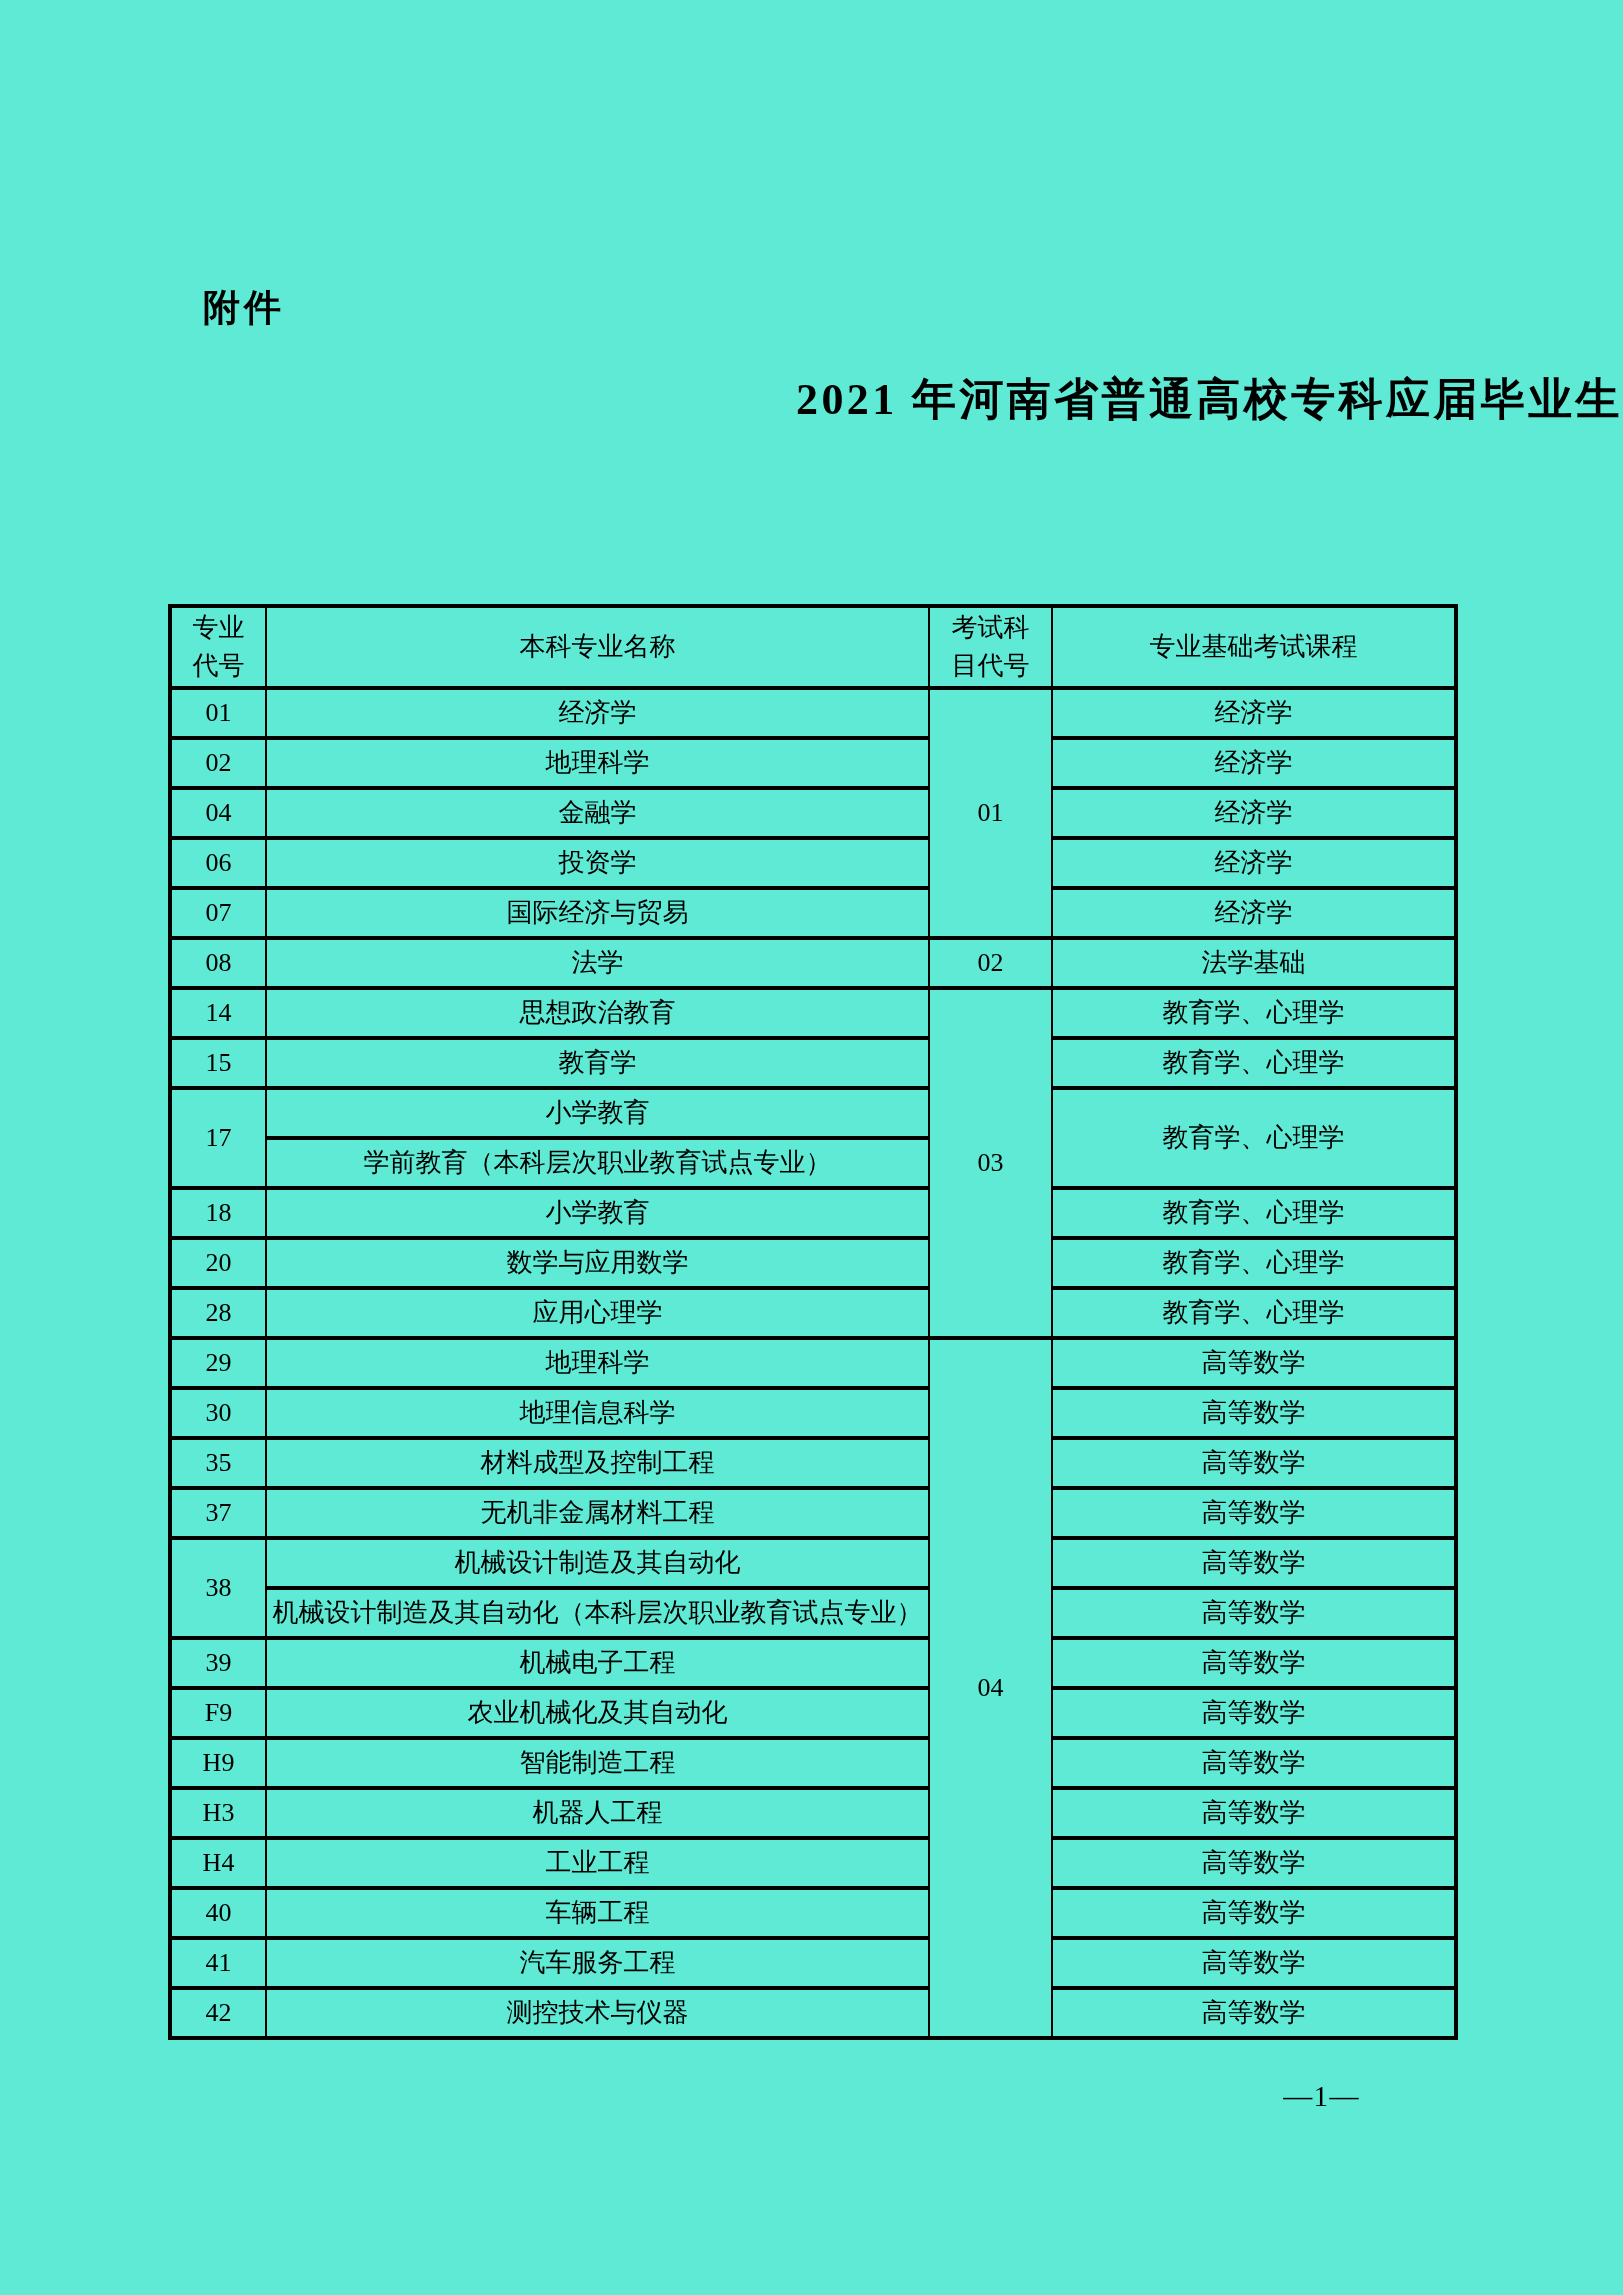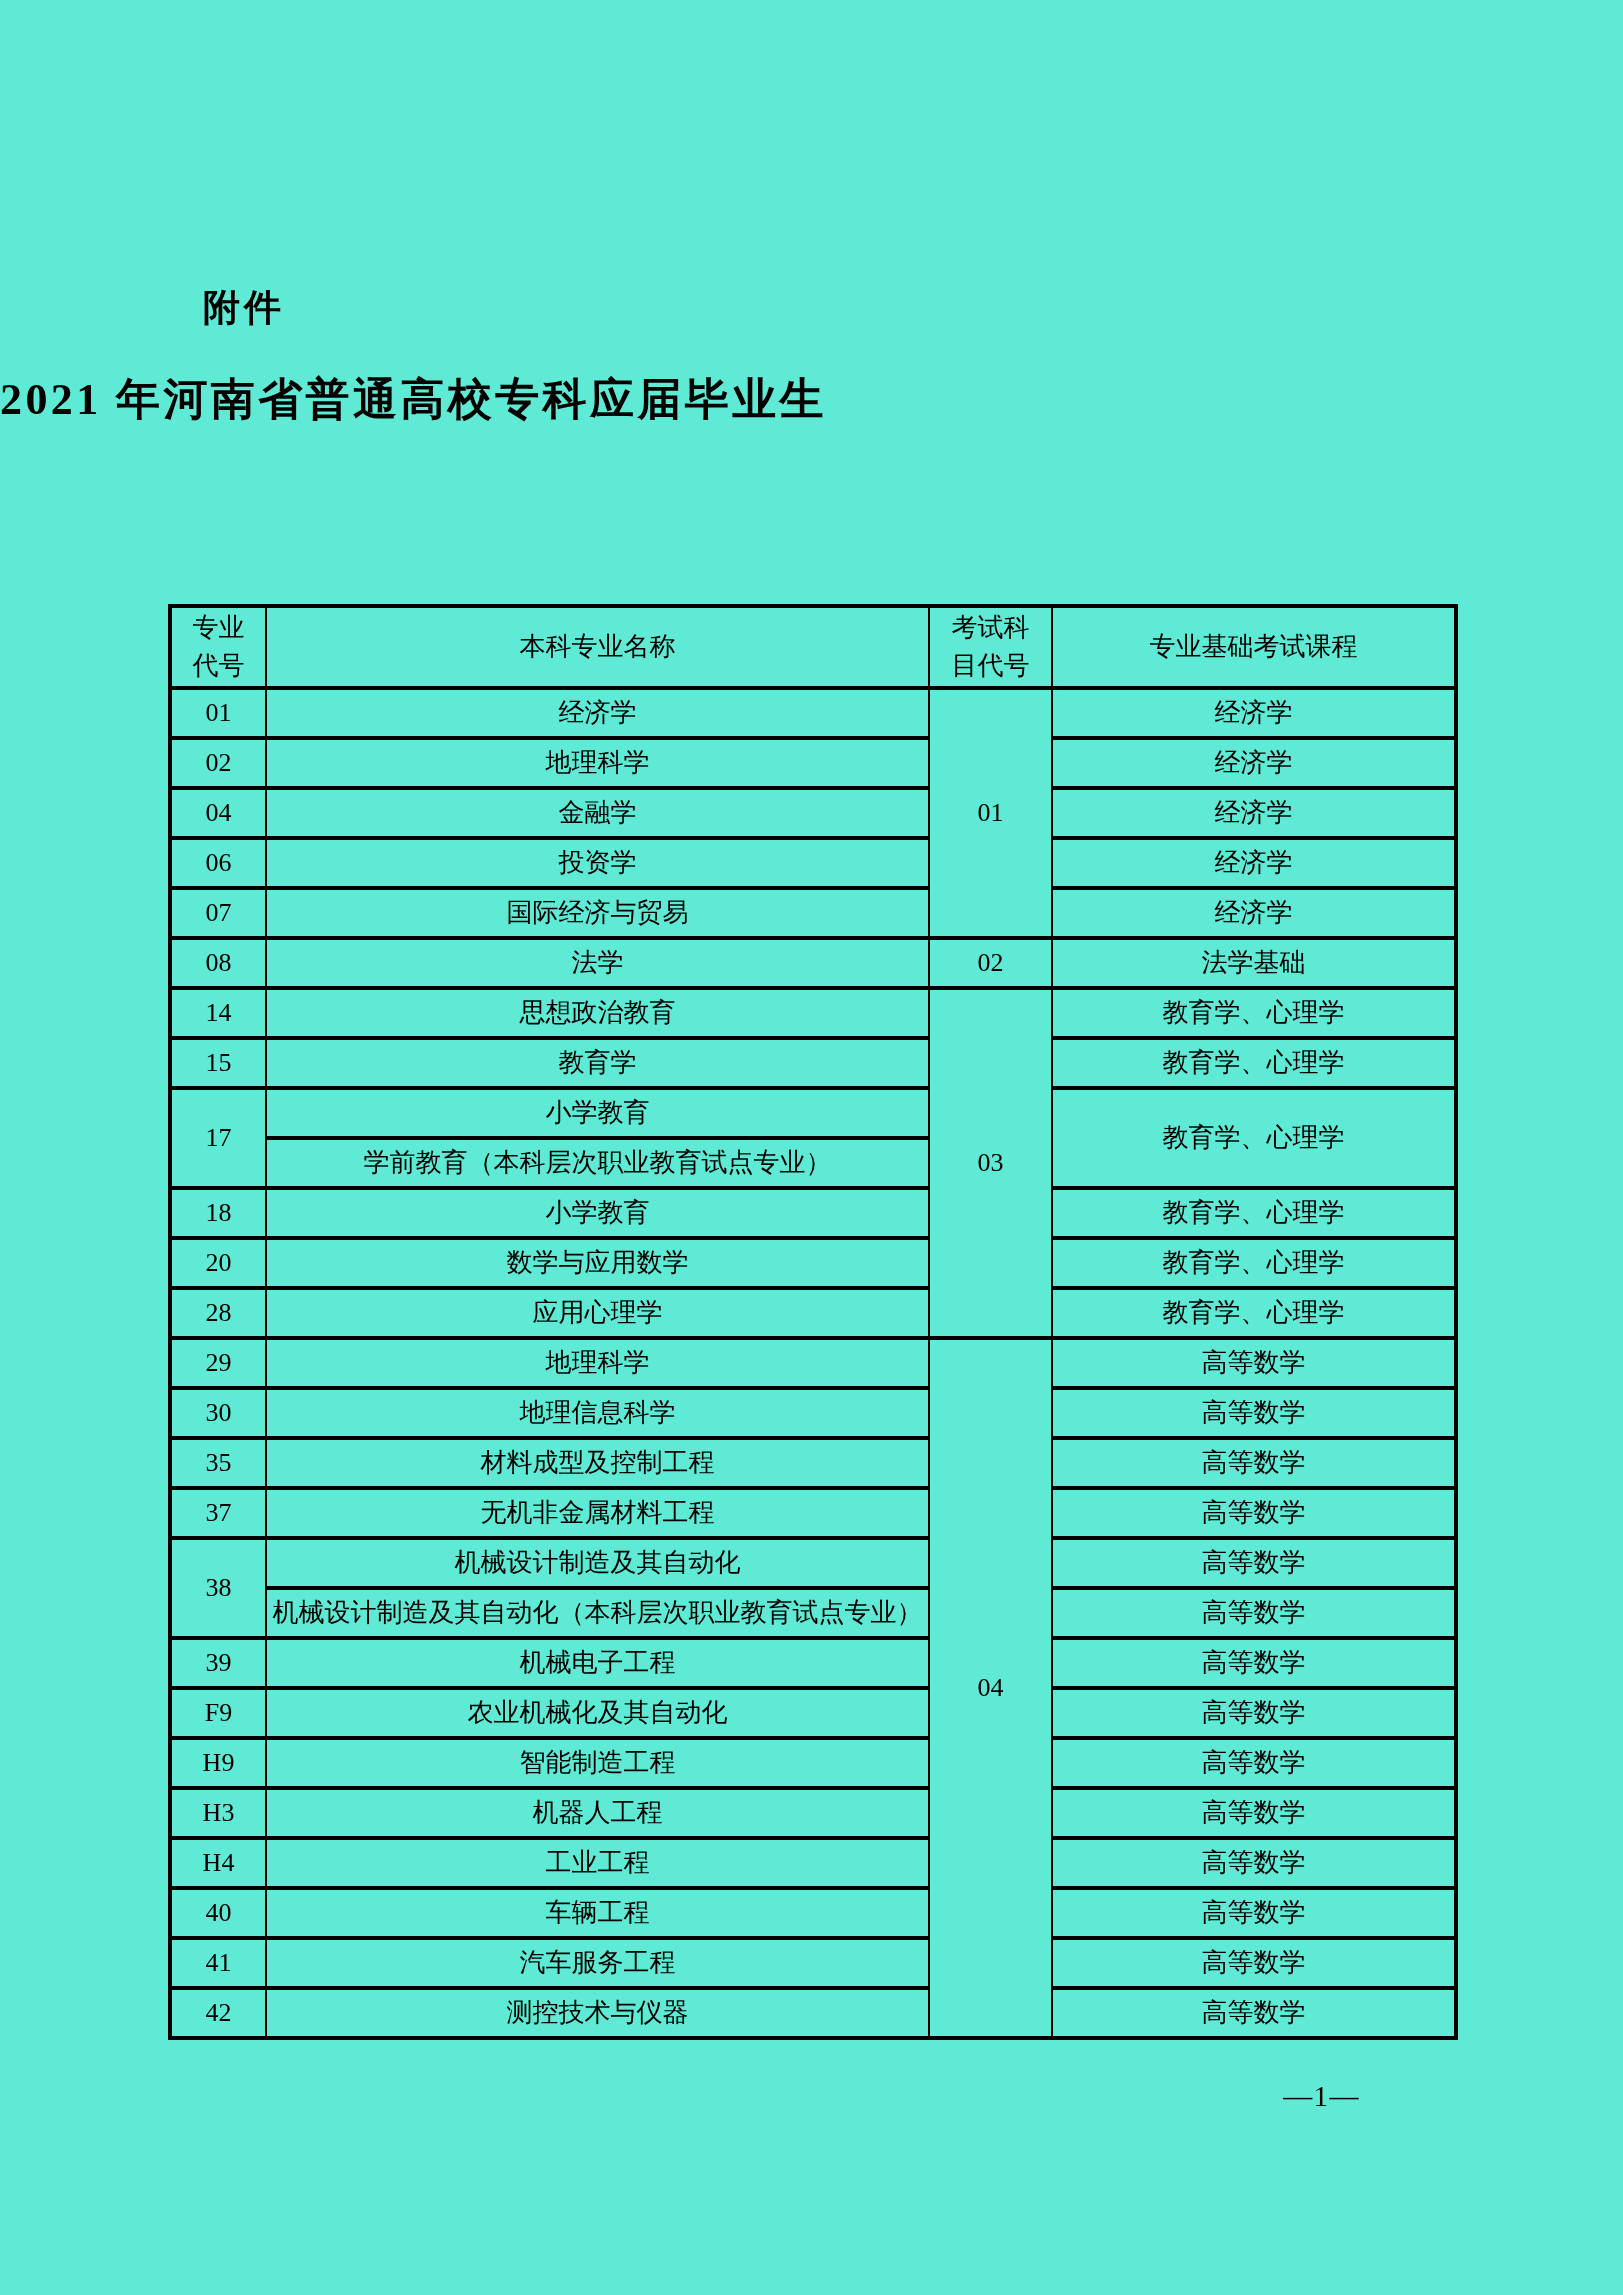--- a/index.html
+++ b/index.html
@@ -20,21 +20,21 @@
     font-weight: 600;
     font-size: 37px;
     letter-spacing: 4.1px;
     line-height: 1;
   }
   .title-block {
     position: absolute;
     left: 0;
     top: 365px;
     width: 1623px;
-    text-align: left;
+    text-align: right;
     font-weight: bold;
     font-size: 44px;
     letter-spacing: 3.4px;
     line-height: 1.6;
   }
   .title-line { white-space: nowrap; }
   table.subject-table {
     position: absolute;
     left: 168px;
     top: 604px;

